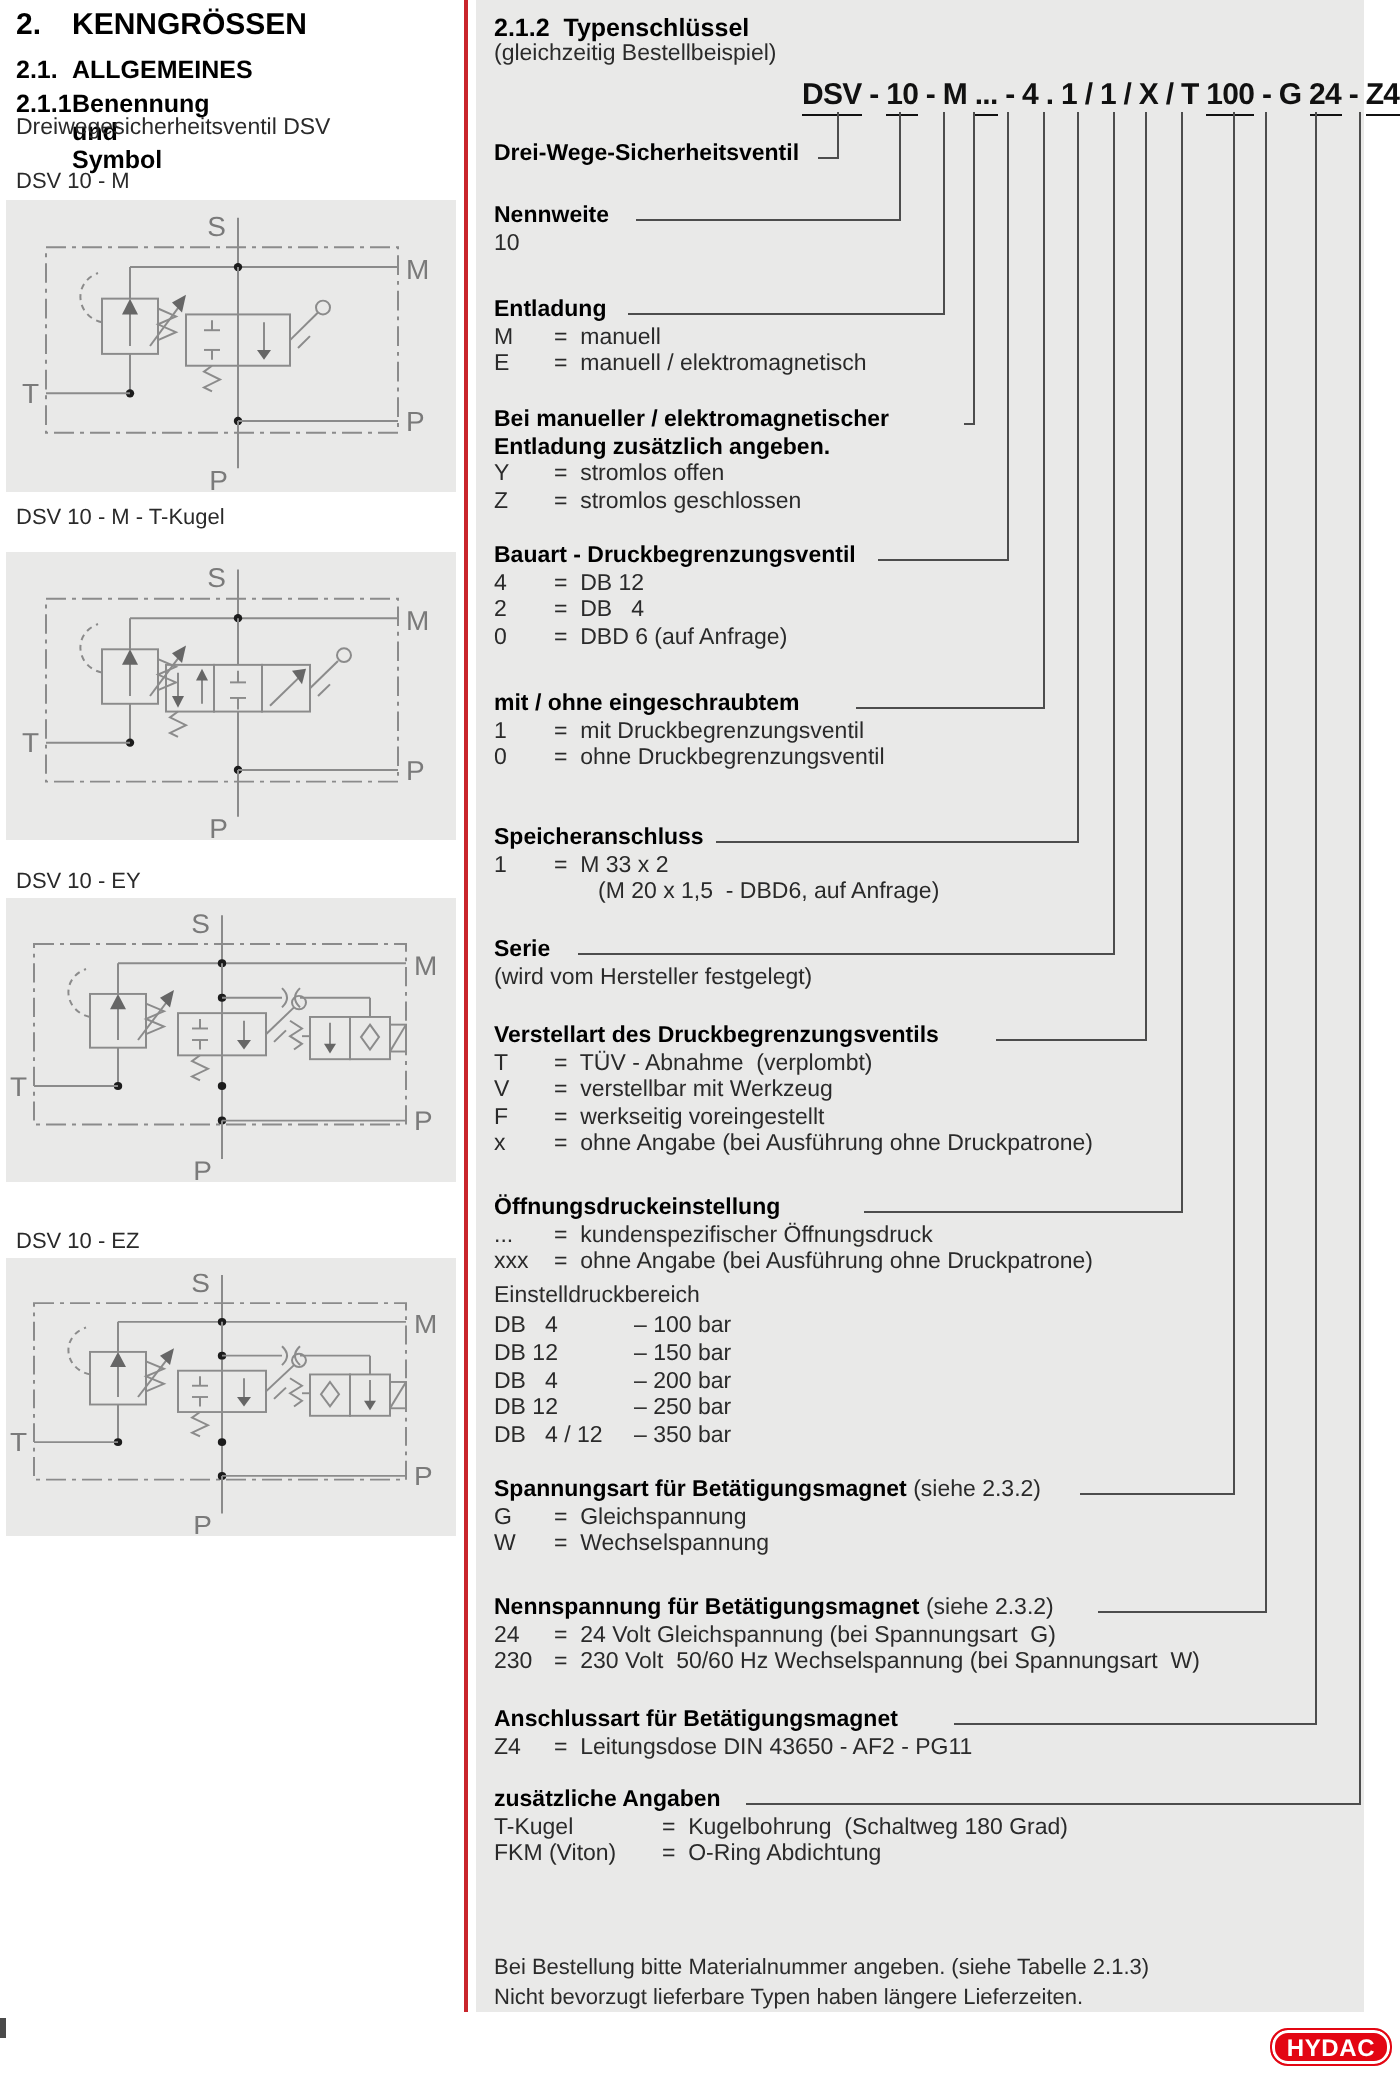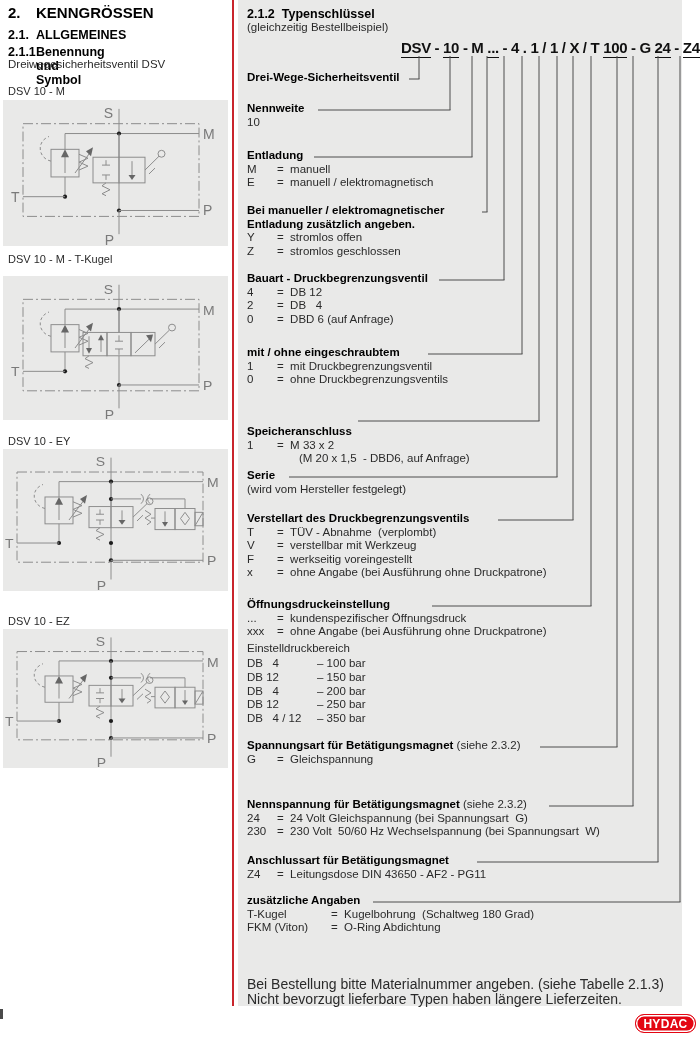--- a/index.html
+++ b/index.html
@@ -36,21 +36,21 @@
   .section{position:absolute;left:247px;width:430px;font-size:11.5px;line-height:13.6px;color:#2a2a2a;}
   .sec-title{font-weight:bold;color:#000;}
   .sec-title .note{font-weight:normal;color:#2a2a2a;}
   .sec-item{white-space:pre-wrap;}
   .key{display:inline-block;min-width:30px;white-space:pre;}
   .key.wide{min-width:84px;}
   .key.dcol{min-width:70px;}
   .eq{white-space:pre;}
   #connector-svg{position:absolute;left:0;top:0;pointer-events:none;}
   .cline{stroke:#4d4d4d;stroke-width:1;fill:none;}
-  .footer-line{font-size:14px;line-height:15px;color:#2a2a2a;}
+  .footer-line{font-size:11px;line-height:15px;color:#2a2a2a;}
   
   .logo{
     left:635px;top:1014px;width:61px;height:19px;background:#e30613;border-radius:9px;
     display:flex;align-items:center;justify-content:center;
     box-shadow:inset 0 0 0 1.5px #ffffff;border:1px solid #e30613;box-sizing:border-box;
   }
   .logo span{color:#ffffff;font-weight:bold;font-size:12px;letter-spacing:0.3px;}
   .edge-mark{left:0;top:1009px;width:3px;height:10px;background:#4a4a4a;}
 </style>
 </head>
@@ -341,23 +341,23 @@
     </div>
     <div class="section" style="top: 272px;">
       <div class="sec-title"><span>Bauart - Druckbegrenzungsventil</span></div>
       <div class="sec-item"><span class="key">4</span><span class="eq">=  </span><span>DB 12</span></div>
       <div class="sec-item"><span class="key">2</span><span class="eq">=  </span><span>DB   4</span></div>
       <div class="sec-item"><span class="key">0</span><span class="eq">=  </span><span>DBD 6 (auf Anfrage)</span></div>
     </div>
     <div class="section" style="top: 346px;">
       <div class="sec-title"><span>mit / ohne eingeschraubtem</span></div>
       <div class="sec-item"><span class="key">1</span><span class="eq">=  </span><span>mit Druckbegrenzungsventil</span></div>
-      <div class="sec-item"><span class="key">0</span><span class="eq">=  </span><span>ohne Druckbegrenzungsventils</span></div>
-    </div>
-    <div class="section" style="top: 413px; margin-top: 12px;">
+      <div class="sec-item"><span class="key">0</span><span class="eq">=  </span><span>ohne Druckbegrenzungsventil</span></div>
+    </div>
+    <div class="section" style="top: 413px;">
       <div class="sec-title"><span>Speicheranschluss</span></div>
       <div class="sec-item"><span class="key">1</span><span class="eq">=  </span><span>M 33 x 2</span></div>
       <div class="sec-item" style="padding-left: 52px;">(M 20 x 1,5  - DBD6, auf Anfrage)</div>
     </div>
     <div class="section" style="top: 469px;">
       <div class="sec-title"><span>Serie</span></div>
       <div class="sec-item">(wird vom Hersteller festgelegt)</div>
     </div>
     <div class="section" style="top: 512px;">
       <div class="sec-title"><span>Verstellart des Druckbegrenzungsventils</span></div>
@@ -373,20 +373,21 @@
       <div class="sec-item" style="margin: 3px 0px 2px;">Einstelldruckbereich</div>
       <div class="sec-item"><span class="key dcol">DB   4</span><span>– 100 bar</span></div>
       <div class="sec-item"><span class="key dcol">DB 12</span><span>– 150 bar</span></div>
       <div class="sec-item"><span class="key dcol">DB   4</span><span>– 200 bar</span></div>
       <div class="sec-item"><span class="key dcol">DB 12</span><span>– 250 bar</span></div>
       <div class="sec-item"><span class="key dcol">DB   4 / 12</span><span>– 350 bar</span></div>
     </div>
     <div class="section" style="top: 739px;">
       <div class="sec-title"><span>Spannungsart für Betätigungsmagnet</span><span class="note"> (siehe 2.3.2)</span></div>
       <div class="sec-item"><span class="key">G</span><span class="eq">=  </span><span>Gleichspannung</span></div>
+      <div class="sec-item"><span class="key">W</span><span class="eq">=  </span><span>Wechselspannung</span></div>
     </div>
     <div class="section" style="top: 798px;">
       <div class="sec-title"><span>Nennspannung für Betätigungsmagnet</span><span class="note"> (siehe 2.3.2)</span></div>
       <div class="sec-item"><span class="key">24</span><span class="eq">=  </span><span>24 Volt Gleichspannung (bei Spannungsart  G)</span></div>
       <div class="sec-item"><span class="key">230</span><span class="eq">=  </span><span>230 Volt  50/60 Hz Wechselspannung (bei Spannungsart  W)</span></div>
     </div>
     <div class="section" style="top: 854px;">
       <div class="sec-title"><span>Anschlussart für Betätigungsmagnet</span></div>
       <div class="sec-item"><span class="key">Z4</span><span class="eq">=  </span><span>Leitungsdose DIN 43650 - AF2 - PG11</span></div>
     </div>

